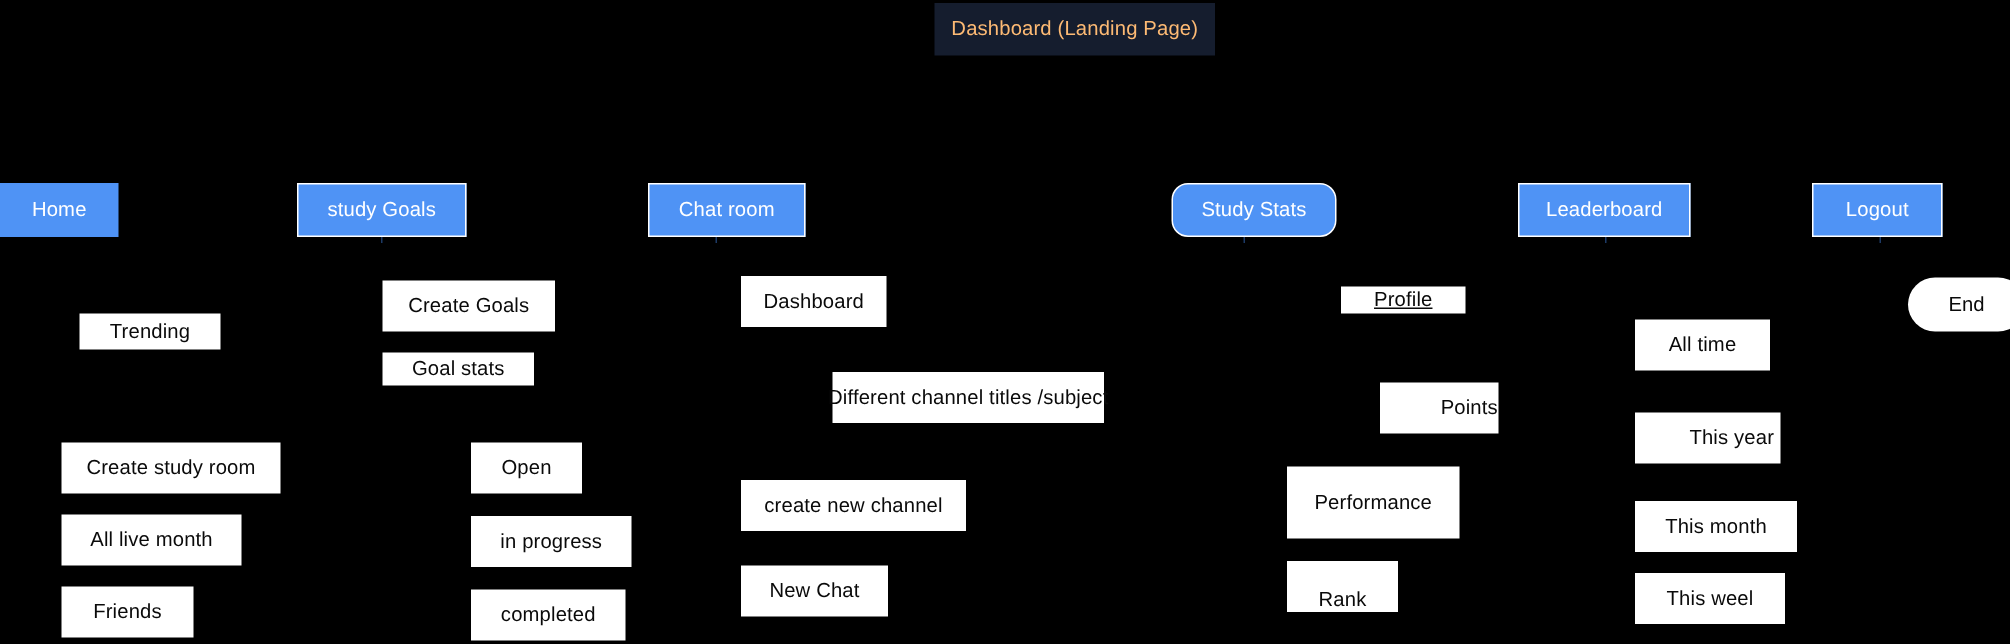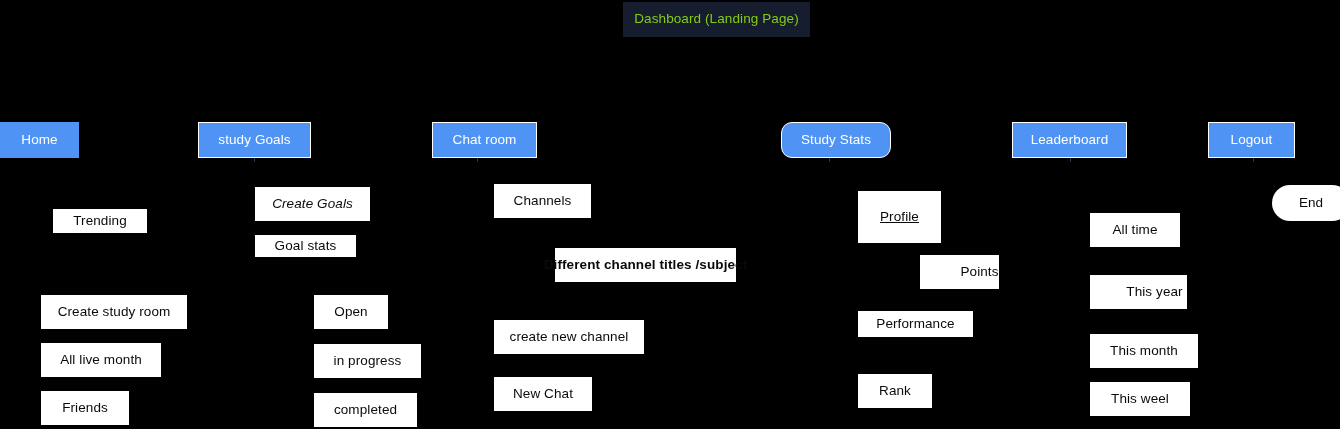--- a/index.html
+++ b/index.html
@@ -22,21 +22,21 @@
     box-sizing: border-box;
     display: flex;
     align-items: center;
     justify-content: center;
     text-align: center;
     line-height: 1.1;
     white-space: nowrap;
   }
   .node-root {
     background: #151d2e;
-    color: #84cc16;
+    color: #fdba74;
     font-size: 13.5px;
     letter-spacing: 0.1px;
   }
   .node-nav {
     background: #4f93f5;
     color: #ffffff;
     font-size: 13.5px;
     letter-spacing: 0.1px;
   }
   .node-nav.selected {
@@ -105,59 +105,59 @@
   <div class="node node-leaf" style="left:41px; top:295px; width:146px; height:34px;">
     <span>Create study room</span>
   </div>
   <div class="node node-leaf" style="left:41px; top:343px; width:120px; height:34px;">
     <span>All live month</span>
   </div>
   <div class="node node-leaf" style="left:41px; top:391px; width:88px; height:34px;">
     <span>Friends</span>
   </div>
 
-  <div class="node node-leaf" style="left:255px; top:187px; width:115px; height:34px;font-style:italic;">
+  <div class="node node-leaf" style="left:255px; top:187px; width:115px; height:34px;">
     <span>Create Goals</span>
   </div>
   <div class="node node-leaf" style="left:255px; top:235px; width:101px; height:22px;">
     <span>Goal stats</span>
   </div>
   <div class="node node-leaf" style="left:314px; top:344px; width:107px; height:34px;">
     <span>in progress</span>
   </div>
   <div class="node node-leaf" style="left:314px; top:295px; width:74px; height:34px;">
     <span>Open</span>
   </div>
   <div class="node node-leaf" style="left:314px; top:393px; width:103px; height:34px;">
     <span>completed</span>
   </div>
 
   <div class="node node-leaf" style="left:494px; top:184px; width:97px; height:34px;">
-    <span>Channels</span>
+    <span>Dashboard</span>
   </div>
-  <div class="node node-leaf" style="left:555px; top:248px; width:181px; height:34px;font-weight:bold;">
+  <div class="node node-leaf" style="left:555px; top:248px; width:181px; height:34px;">
     <span>Different channel titles /subject</span>
   </div>
   <div class="node node-leaf" style="left:494px; top:320px; width:150px; height:34px;">
     <span>create new channel</span>
   </div>
   <div class="node node-leaf" style="left:494px; top:377px; width:98px; height:34px;">
     <span>New Chat</span>
   </div>
 
-  <div class="node node-leaf" style="left:858px; top:191px; width:83px; height:52px;text-decoration:underline;">
+  <div class="node node-leaf" style="left:894px; top:191px; width:83px; height:18px;text-decoration:underline;">
     <span>Profile</span>
   </div>
   <div class="node node-leaf" style="left:920px; top:255px; width:79px; height:34px;padding-left:40px;">
     <span>Points</span>
   </div>
-  <div class="node node-leaf" style="left:858px; top:311px; width:115px; height:26px;">
+  <div class="node node-leaf" style="left:858px; top:311px; width:115px; height:48px;">
     <span>Performance</span>
   </div>
-  <div class="node node-leaf" style="left:858px; top:374px; width:74px; height:34px;">
+  <div class="node node-leaf" style="left:858px; top:374px; width:74px; height:34px;align-items:flex-end;">
     <span>Rank</span>
   </div>
 
   <div class="node node-leaf" style="left:1090px; top:213px; width:90px; height:34px;">
     <span>All time</span>
   </div>
   <div class="node node-leaf" style="left:1090px; top:275px; width:97px; height:34px;padding-left:32px;">
     <span>This year</span>
   </div>
   <div class="node node-leaf" style="left:1090px; top:334px; width:108px; height:34px;">

